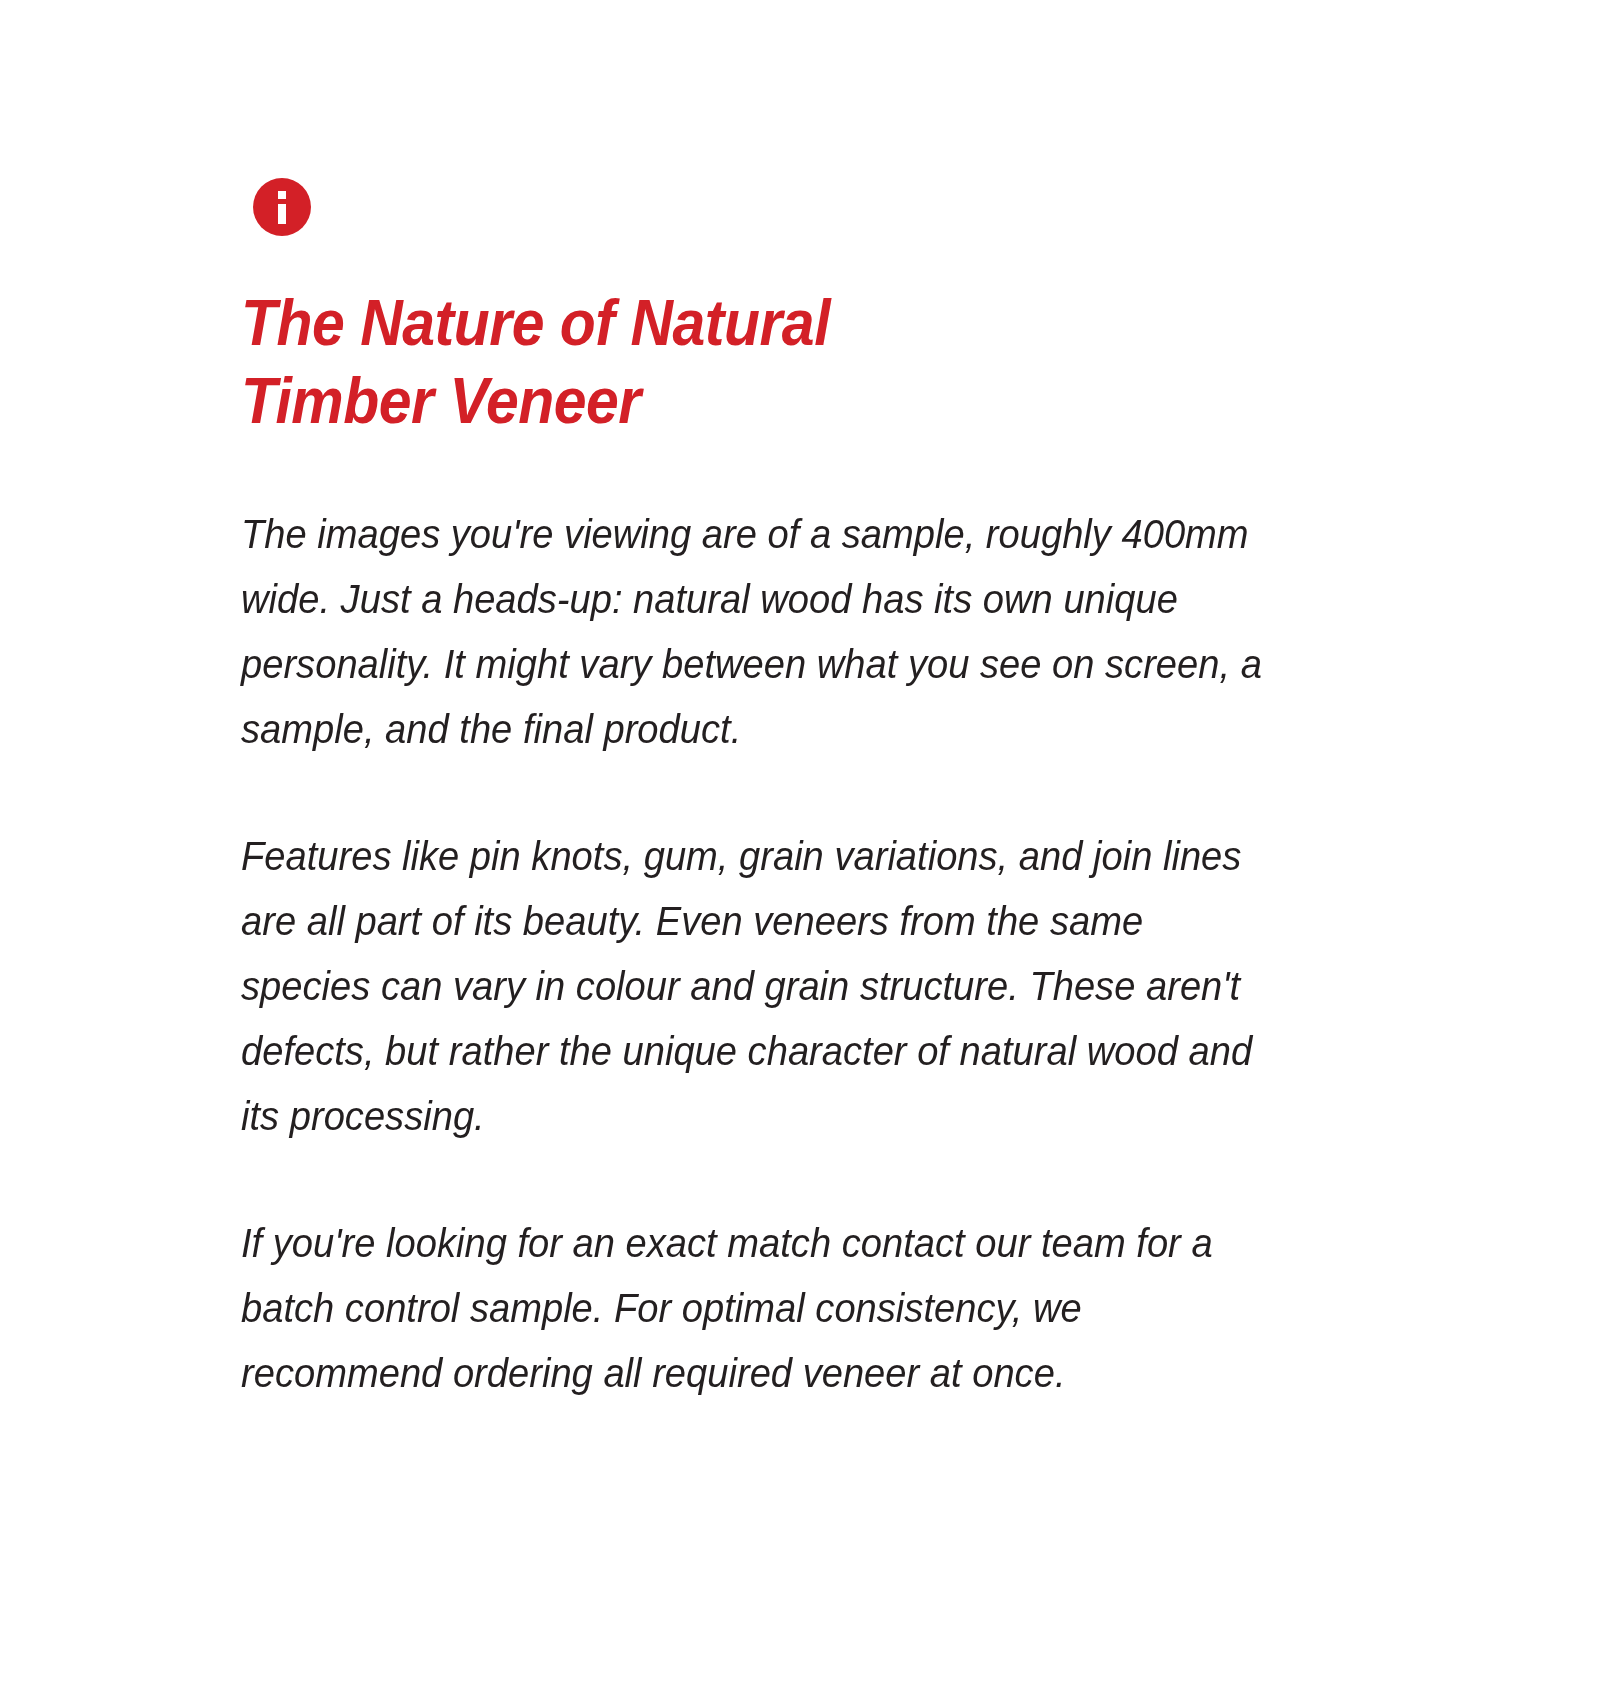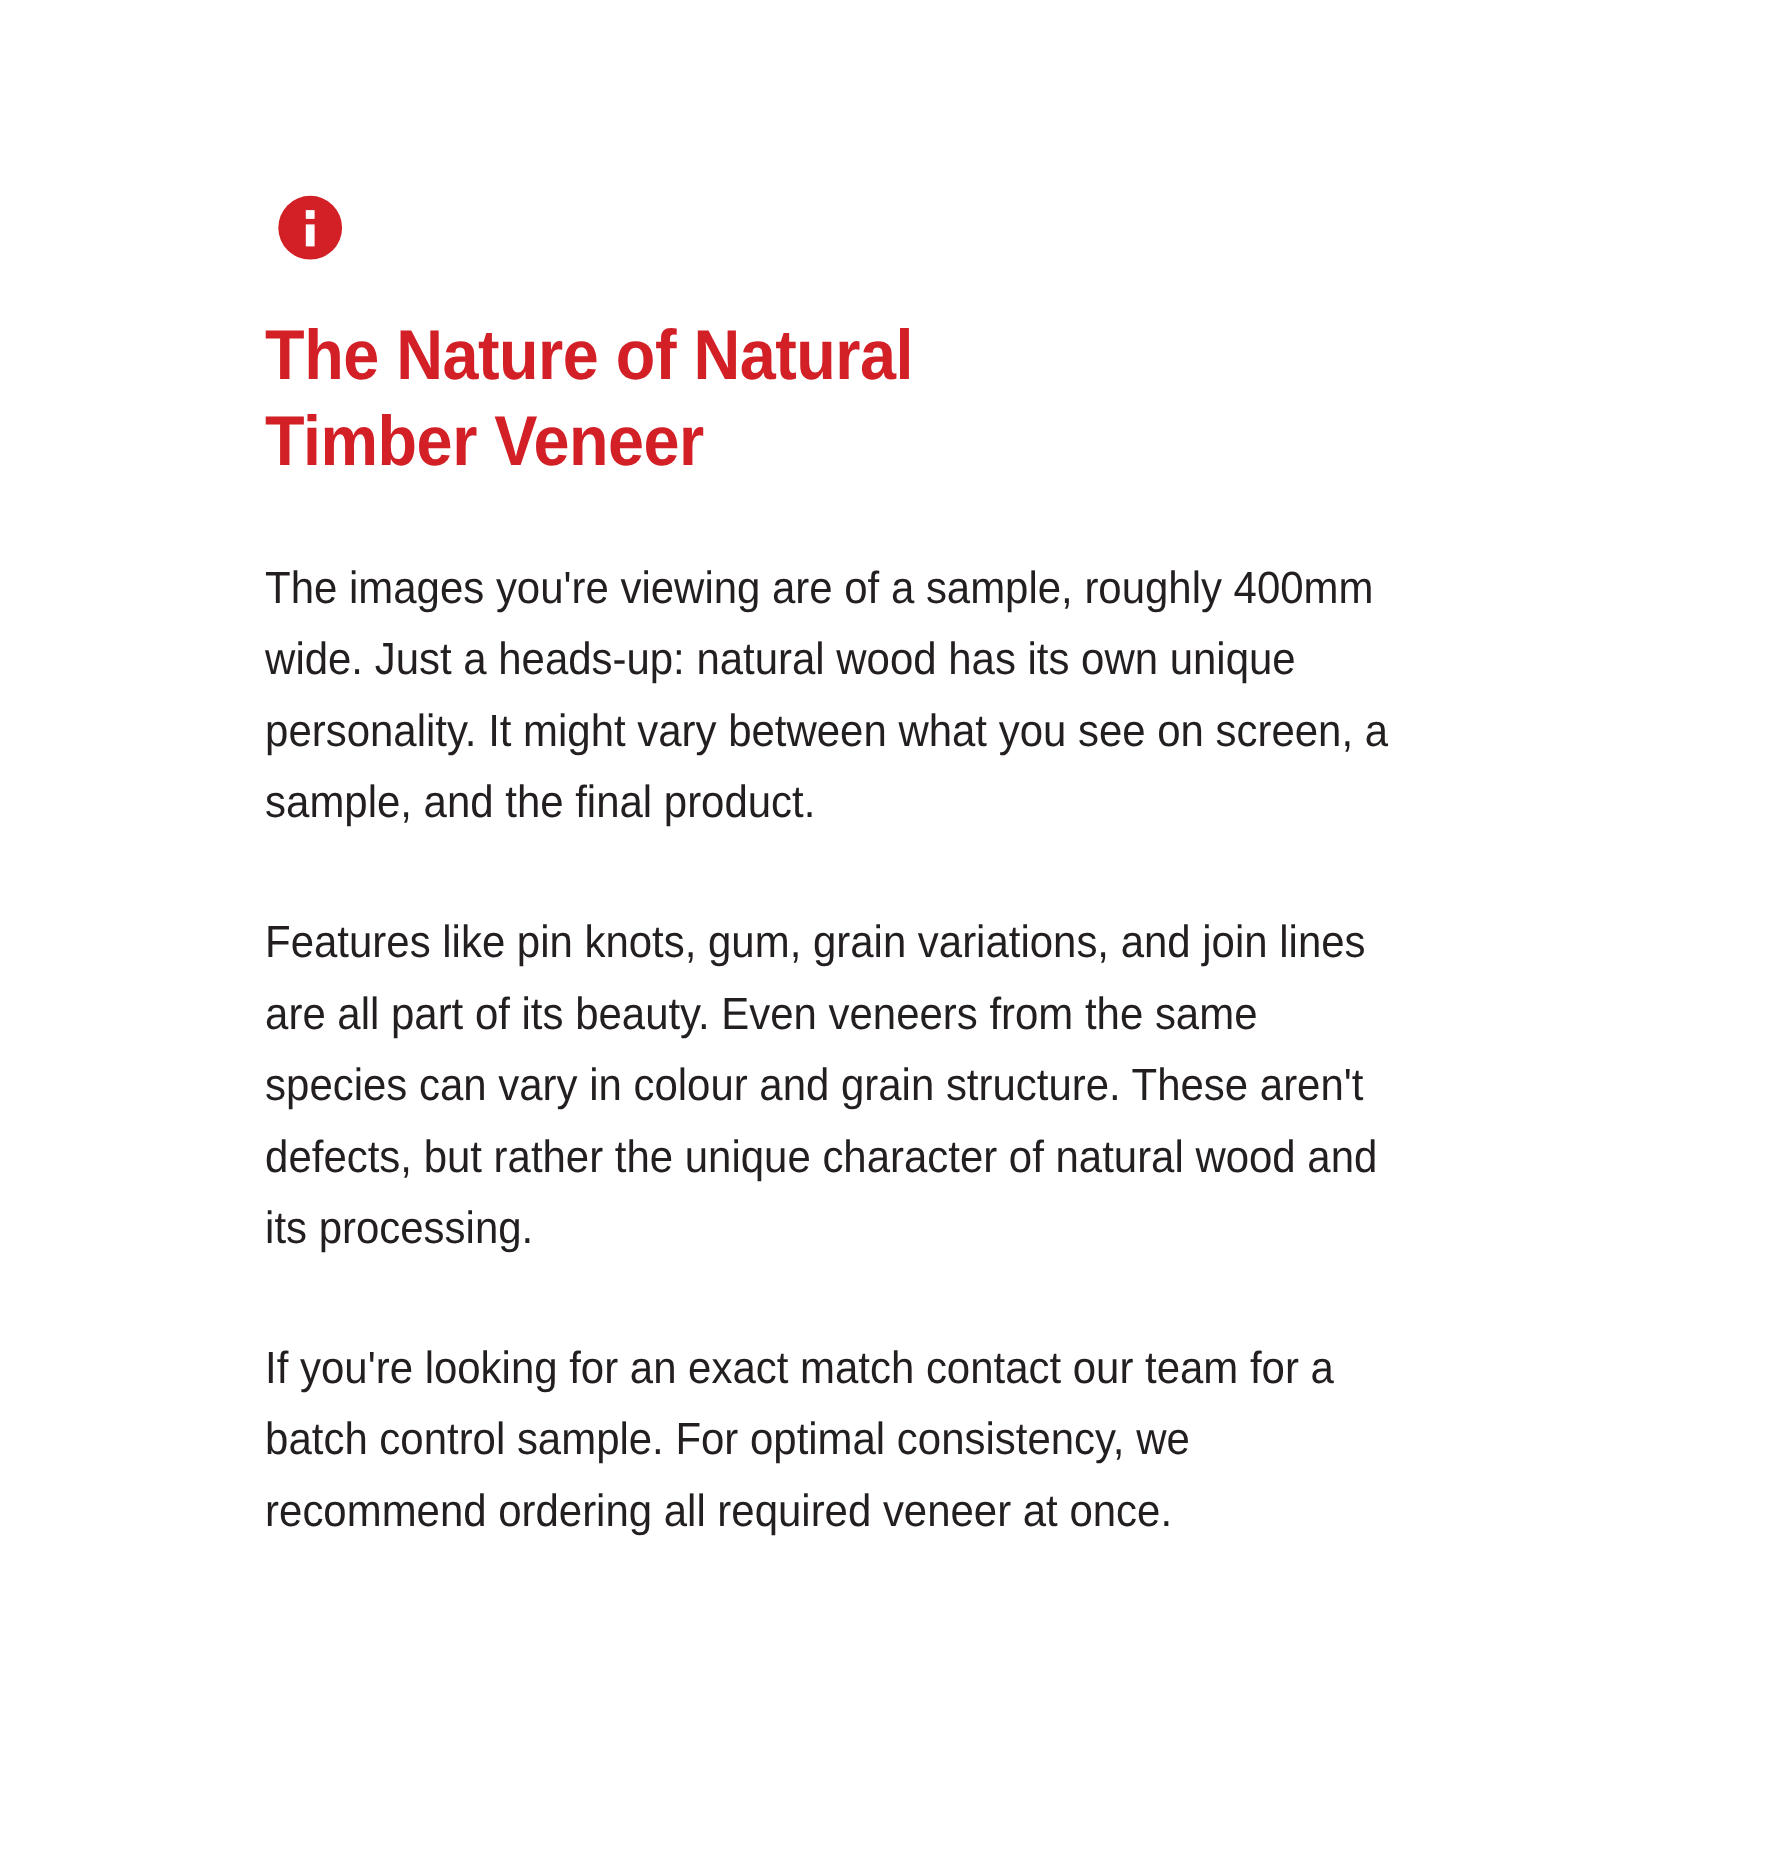--- a/index.html
+++ b/index.html
@@ -16,20 +16,21 @@
 
   .panel {
     position: absolute;
     left: 0;
     top: 0;
     width: 1620px;
     height: 1686px;
     background: #ffffff;
     box-sizing: border-box;
     padding: 178px 240px 0 241px;
+    font-style: italic;
   }
 
   
   .info-icon {
     width: 58px;
     height: 58px;
     border-radius: 50%;
     background: #d32027;
     position: relative;
     display: block;

